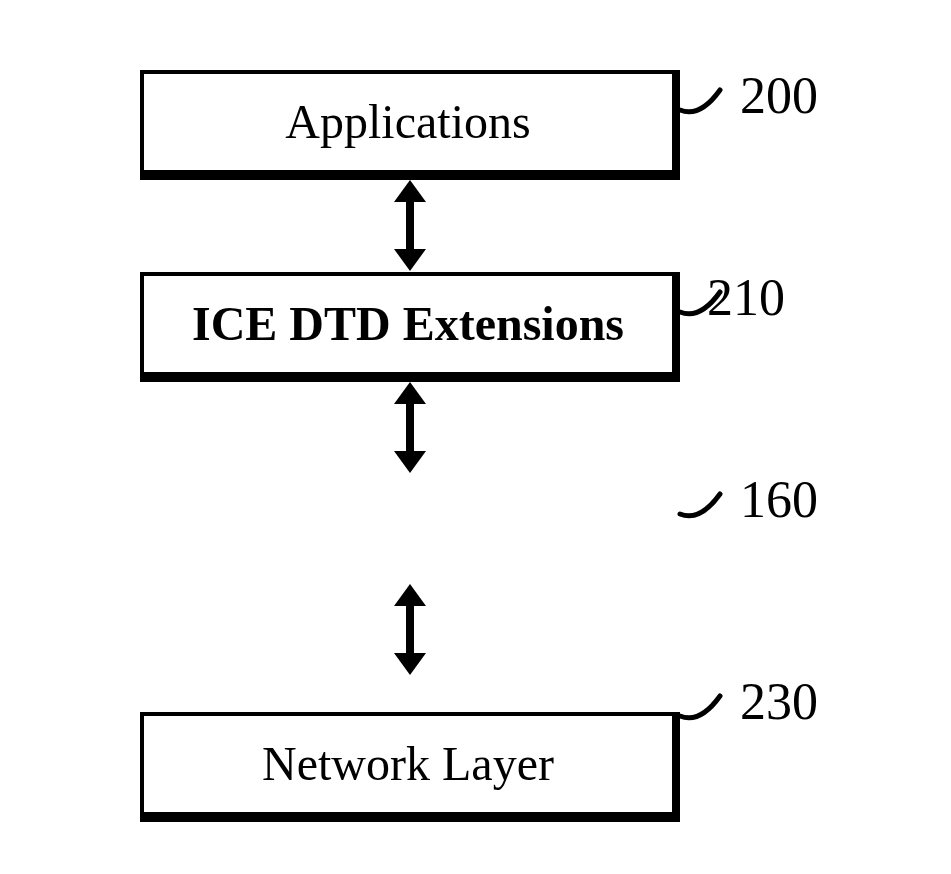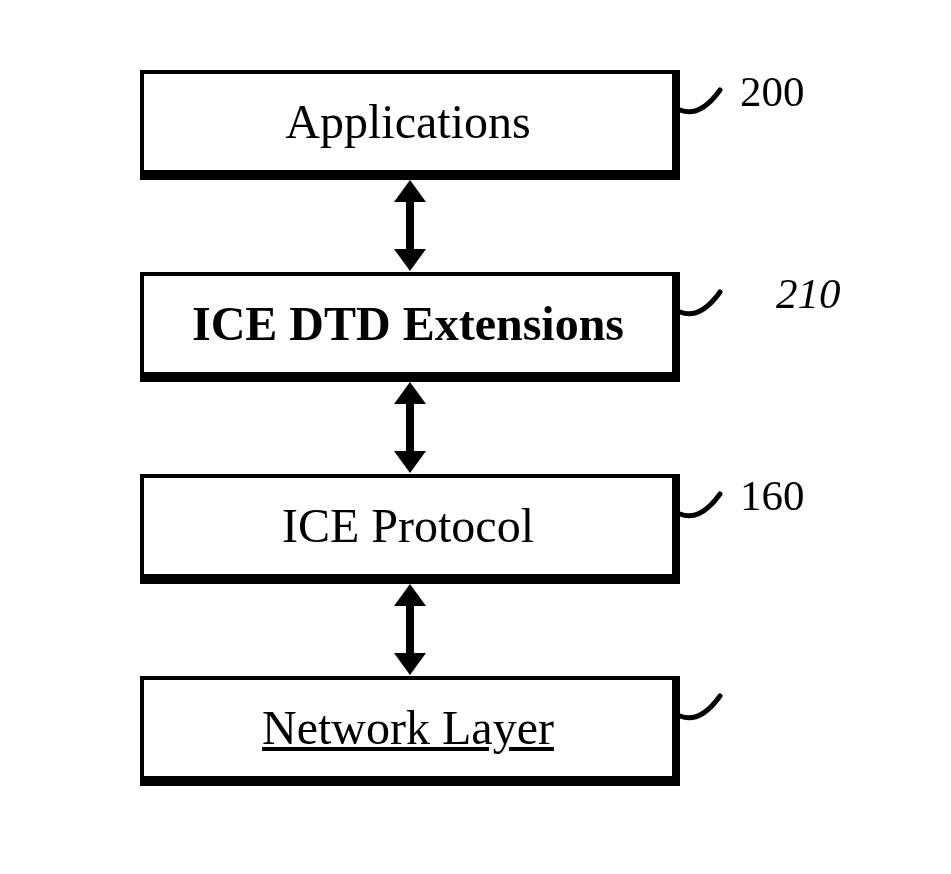--- a/index.html
+++ b/index.html
@@ -31,21 +31,21 @@
     display: flex;
     align-items: center;
     justify-content: center;
   }
   .box span {
     font-size: 48px;
     line-height: 1;
   }
   .label {
     position: absolute;
-    font-size: 43px;
+    font-size: 52px;
     line-height: 1;
     text-align: center;
   }
   
   .arrow {
     position: absolute;
     left: 386px; 
     width: 8px;
     background: #000;
   }
@@ -97,38 +97,36 @@
   <div class="arrow" style="top:198px; height:55px;"></div>
 
   <div class="box" style="top:272px;font-weight:bold;">
     <span>ICE DTD Extensions</span>
   </div>
   <div class="callout" style="left:660px; top:282px;">
     <svg viewBox="0 0 60 40">
         <path d="M0 30 Q 20 38 40 10" stroke="#000" stroke-width="5" fill="none" stroke-linecap="round"></path>
       </svg>
   </div>
-  <div class="label" style="left:756px; top:272px;font-style:italic;">210</div>
+  <div class="label" style="left:687px; top:272px;">210</div>
 
   <div class="arrow" style="top:400px; height:55px;"></div>
 
-  <div class="box" style="top:474px;">
-    <span>ICE Protocol</span>
-  </div>
   <div class="callout" style="left:660px; top:484px;">
     <svg viewBox="0 0 60 40">
         <path d="M0 30 Q 20 38 40 10" stroke="#000" stroke-width="5" fill="none" stroke-linecap="round"></path>
       </svg>
   </div>
   <div class="label" style="left:720px; top:474px;">160</div>
 
   <div class="arrow" style="top:602px; height:55px;"></div>
 
-  <div class="box" style="top:676px;text-decoration:underline;">
+  <div class="box" style="top:712px;">
     <span>Network Layer</span>
   </div>
   <div class="callout" style="left:660px; top:686px;">
     <svg viewBox="0 0 60 40">
         <path d="M0 30 Q 20 38 40 10" stroke="#000" stroke-width="5" fill="none" stroke-linecap="round"></path>
       </svg>
   </div>
+  <div class="label" style="left:720px; top:676px;">230</div>
 
 </div>
 
 </body></html>

